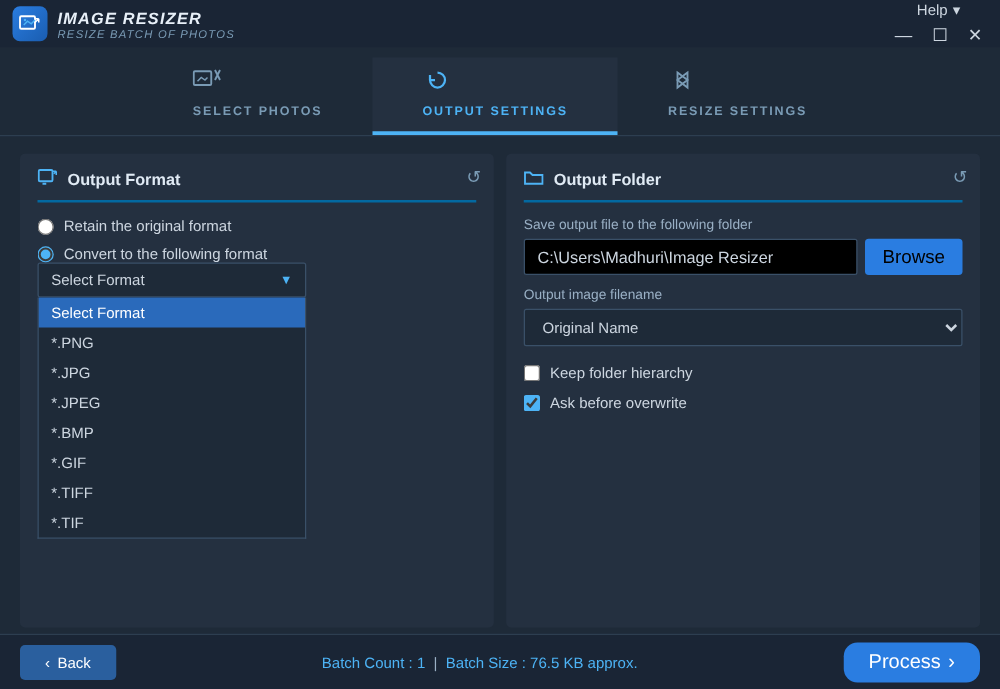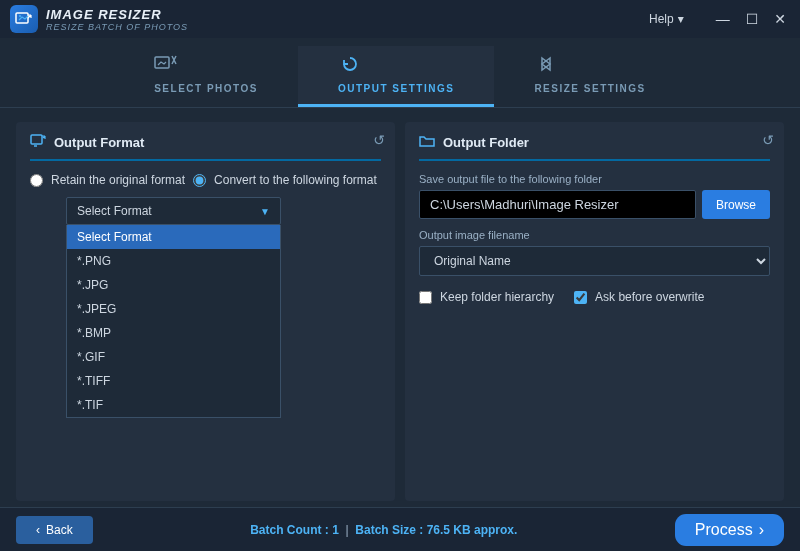--- a/index.html
+++ b/index.html
@@ -51,21 +51,22 @@
       letter-spacing: 1px;
     }
     .app-title-sub {
       color: #7a9bb5;
       font-size: 9px;
       letter-spacing: 1px;
     }
     .title-bar-right {
       display: flex;
       align-items: center;
-      gap: 28px;
+      gap: 4px;
+      flex-direction: column;
     }
     .help-btn {
       color: #cdd6e0;
       font-size: 12px;
       cursor: pointer;
       display: flex;
       align-items: center;
       gap: 4px;
       background: none;
       border: none;
@@ -163,42 +164,40 @@
       right: 10px;
       color: #7a9bb5;
       cursor: pointer;
       font-size: 14px;
       background: none;
       border: none;
     }
 
     .radio-group {
       display: flex;
-      flex-direction: row;
+      flex-direction: column;
       gap: 8px;
-      margin-bottom: 10px;
     }
     .radio-option {
       display: flex;
       align-items: center;
       gap: 8px;
       font-size: 12px;
       color: #cdd6e0;
       cursor: pointer;
     }
     .radio-input {
       accent-color: #4db3f5;
       width: 13px;
       height: 13px;
     }
 
     
     .dropdown-container {
       position: relative;
-      margin-left: 36px;
     }
     .dropdown-main {
       display: flex;
       align-items: center;
       justify-content: space-between;
       background: #1e2a38;
       border: 1px solid #3a5068;
       border-radius: 2px;
       padding: 6px 10px;
       font-size: 12px;
@@ -249,44 +248,44 @@
       font-size: 13px;
       color: #cdd6e0;
       outline: none;
     }
     .input-with-btn {
       display: flex;
       gap: 6px;
     }
     .browse-btn {
       background: #2a7de1;
-      color: #ffffff;
+      color: #000000;
       border: none;
       border-radius: 3px;
       padding: 6px 14px;
-      font-size: 12px;
+      font-size: 15px;
       cursor: pointer;
       white-space: nowrap;
     }
     .select-dropdown {
       width: 100%;
       background: #1e2a38;
       border: 1px solid #3a5068;
       border-radius: 2px;
       padding: 6px 10px;
       font-size: 12px;
       color: #cdd6e0;
       outline: none;
       appearance: auto;
     }
 
     .checkbox-group {
       display: flex;
-      flex-direction: row;
-      gap: 20px;
+      flex-direction: column;
+      gap: 10px;
       margin-top: 14px;
     }
     .checkbox-option {
       display: flex;
       align-items: center;
       gap: 8px;
       font-size: 12px;
       color: #cdd6e0;
       cursor: pointer;
     }
@@ -333,21 +332,21 @@
       display: flex;
       align-items: center;
       gap: 6px;
     }
     .batch-info {
       font-size: 12px;
       color: #9ab0c5;
     }
     .batch-info span {
       color: #4db3f5;
-      font-weight: 700;
+      font-weight: 400;
     }
   </style>
 </head>
 <body>
 
 <div class="title-bar">
   <div class="title-bar-left">
     <div class="app-icon">
       <svg width="18" height="18" viewBox="0 0 18 18" fill="none">
         <rect x="1" y="3" width="12" height="10" rx="1" stroke="white" stroke-width="1.5" fill="none"></rect>

